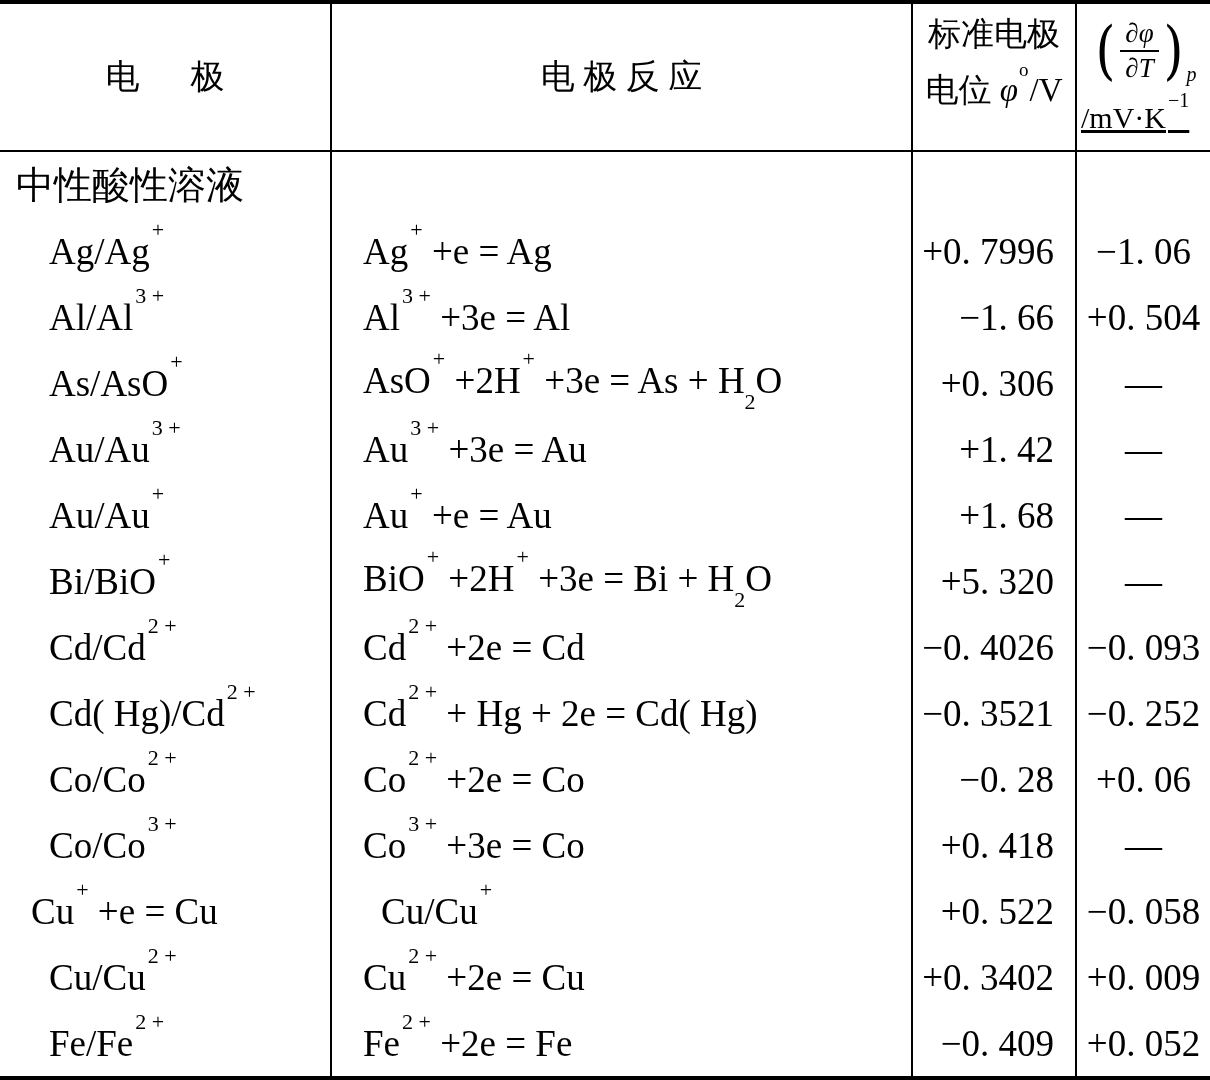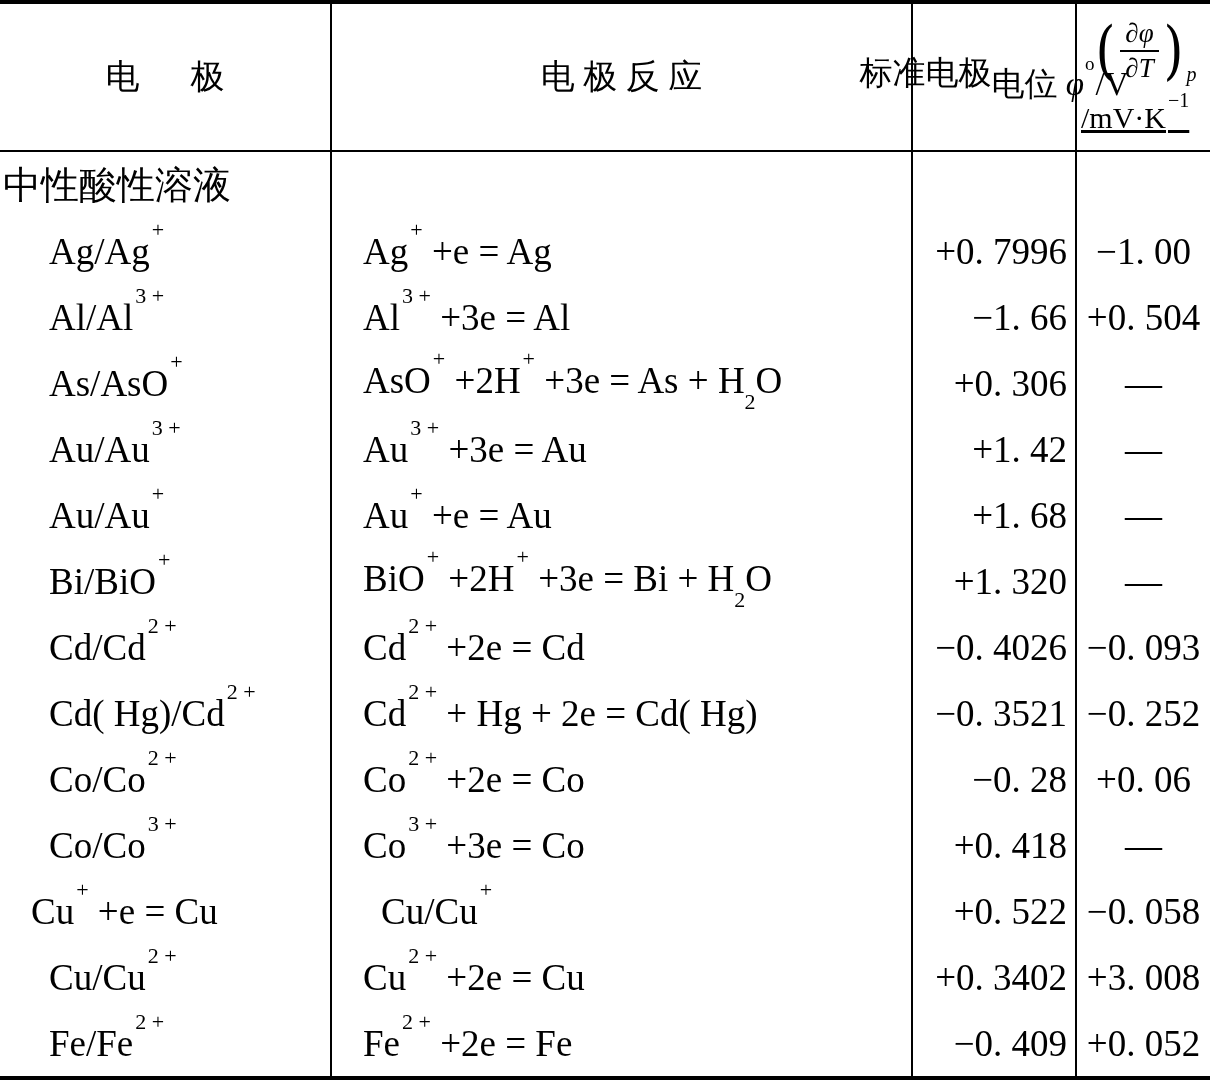--- a/index.html
+++ b/index.html
@@ -17,38 +17,38 @@
     background:#fff;
   }
   .th,.td{
     box-sizing:border-box;display:flex;align-items:center;
     overflow:visible;white-space:nowrap;
   }
   .bR{border-right:2px solid #000;}
   .th{border-bottom:2px solid #000;font-size:34px;}
   .th1,.th2{justify-content:center;}
   .th-text{white-space:pre;}
-  .th3{flex-direction:row;justify-content:center;font-size:33px;line-height:1.0;padding-top:14px;}
+  .th3{flex-direction:column;justify-content:flex-start;font-size:33px;line-height:1.0;padding-top:14px;}
   .th3 .l1{margin-bottom:22px;}
   .th3 .l2 sup{font-size:19px;position:relative;top:-13px;margin:0 1px;}
   .th4{flex-direction:column;justify-content:space-between;align-items:stretch;padding:14px 2px 0 4px;font-size:30px;}
   .fr{display:flex;align-items:center;justify-content:center;}
   .paren{font-size:64px;font-weight:300;line-height:.9;font-family:"DejaVu Serif","Liberation Serif",serif;transform:scaleX(.8);}
   .frac{display:inline-flex;flex-direction:column;align-items:center;font-size:27px;line-height:1.12;margin:0 2px;}
   .frac .num{border-bottom:2px solid #000;padding:0 5px 2px;}
   .frac .den{padding-top:1px;}
   .psub{font-size:20px;position:relative;top:24px;left:1px;}
   .it{font-style:italic;}
   .unit{align-self:flex-start;padding-left:0;line-height:1.1;padding-bottom:16px;text-decoration:underline;}
   .unit sup{font-size:20px;position:relative;top:-10px;margin-left:2px;}
   .td{font-size:37px;}
   .c1{padding-left:49px;}
-  .c1.section{padding-left:3px;font-size:38px;}
+  .c1.section{padding-left:16px;font-size:38px;}
   .c2{padding-left:31px;}
-  .c3{justify-content:flex-end;padding-right:8px;}
+  .c3{justify-content:flex-end;padding-right:21px;}
   .c4{justify-content:center;}
   .td sup{font-size:22px;position:relative;top:-13px;margin-left:2px;white-space:pre;}
   .td sub{font-size:22px;position:relative;top:8px;}
 </style>
 </head>
 <body>
 
 <div class="page">
   <div class="etable" id="etable">
 
@@ -85,21 +85,21 @@
   <div class="td c1 bR">
         <span>Ag/Ag<sup>+</sup></span>
       </div>
   <div class="td c2 bR">
         <span>Ag<sup>+</sup> +e = Ag</span>
       </div>
   <div class="td c3 bR">
         <span>+0. 7996</span>
       </div>
   <div class="td c4">
-        <span>−1. 00</span>
+        <span>−1. 06</span>
       </div>
 
   <div class="td c1 bR">
         <span>Al/Al<sup>3 +</sup></span>
       </div>
   <div class="td c2 bR">
         <span>Al<sup>3 +</sup> +3e = Al</span>
       </div>
   <div class="td c3 bR">
         <span>−1. 66</span>
@@ -147,21 +147,21 @@
         <span>—</span>
       </div>
 
   <div class="td c1 bR">
         <span>Bi/BiO<sup>+</sup></span>
       </div>
   <div class="td c2 bR">
         <span>BiO<sup>+</sup> +2H<sup>+</sup> +3e = Bi + H<sub>2</sub>O</span>
       </div>
   <div class="td c3 bR">
-        <span>+1. 320</span>
+        <span>+5. 320</span>
       </div>
   <div class="td c4">
         <span>—</span>
       </div>
 
   <div class="td c1 bR">
         <span>Cd/Cd<sup>2 +</sup></span>
       </div>
   <div class="td c2 bR">
         <span>Cd<sup>2 +</sup> +2e = Cd</span>
@@ -228,21 +228,21 @@
   <div class="td c1 bR">
         <span>Cu/Cu<sup>2 +</sup></span>
       </div>
   <div class="td c2 bR">
         <span>Cu<sup>2 +</sup> +2e = Cu</span>
       </div>
   <div class="td c3 bR">
         <span>+0. 3402</span>
       </div>
   <div class="td c4">
-        <span>+3. 008</span>
+        <span>+0. 009</span>
       </div>
 
   <div class="td c1 bR">
         <span>Fe/Fe<sup>2 +</sup></span>
       </div>
   <div class="td c2 bR">
         <span>Fe<sup>2 +</sup> +2e = Fe</span>
       </div>
   <div class="td c3 bR">
         <span>−0. 409</span>

